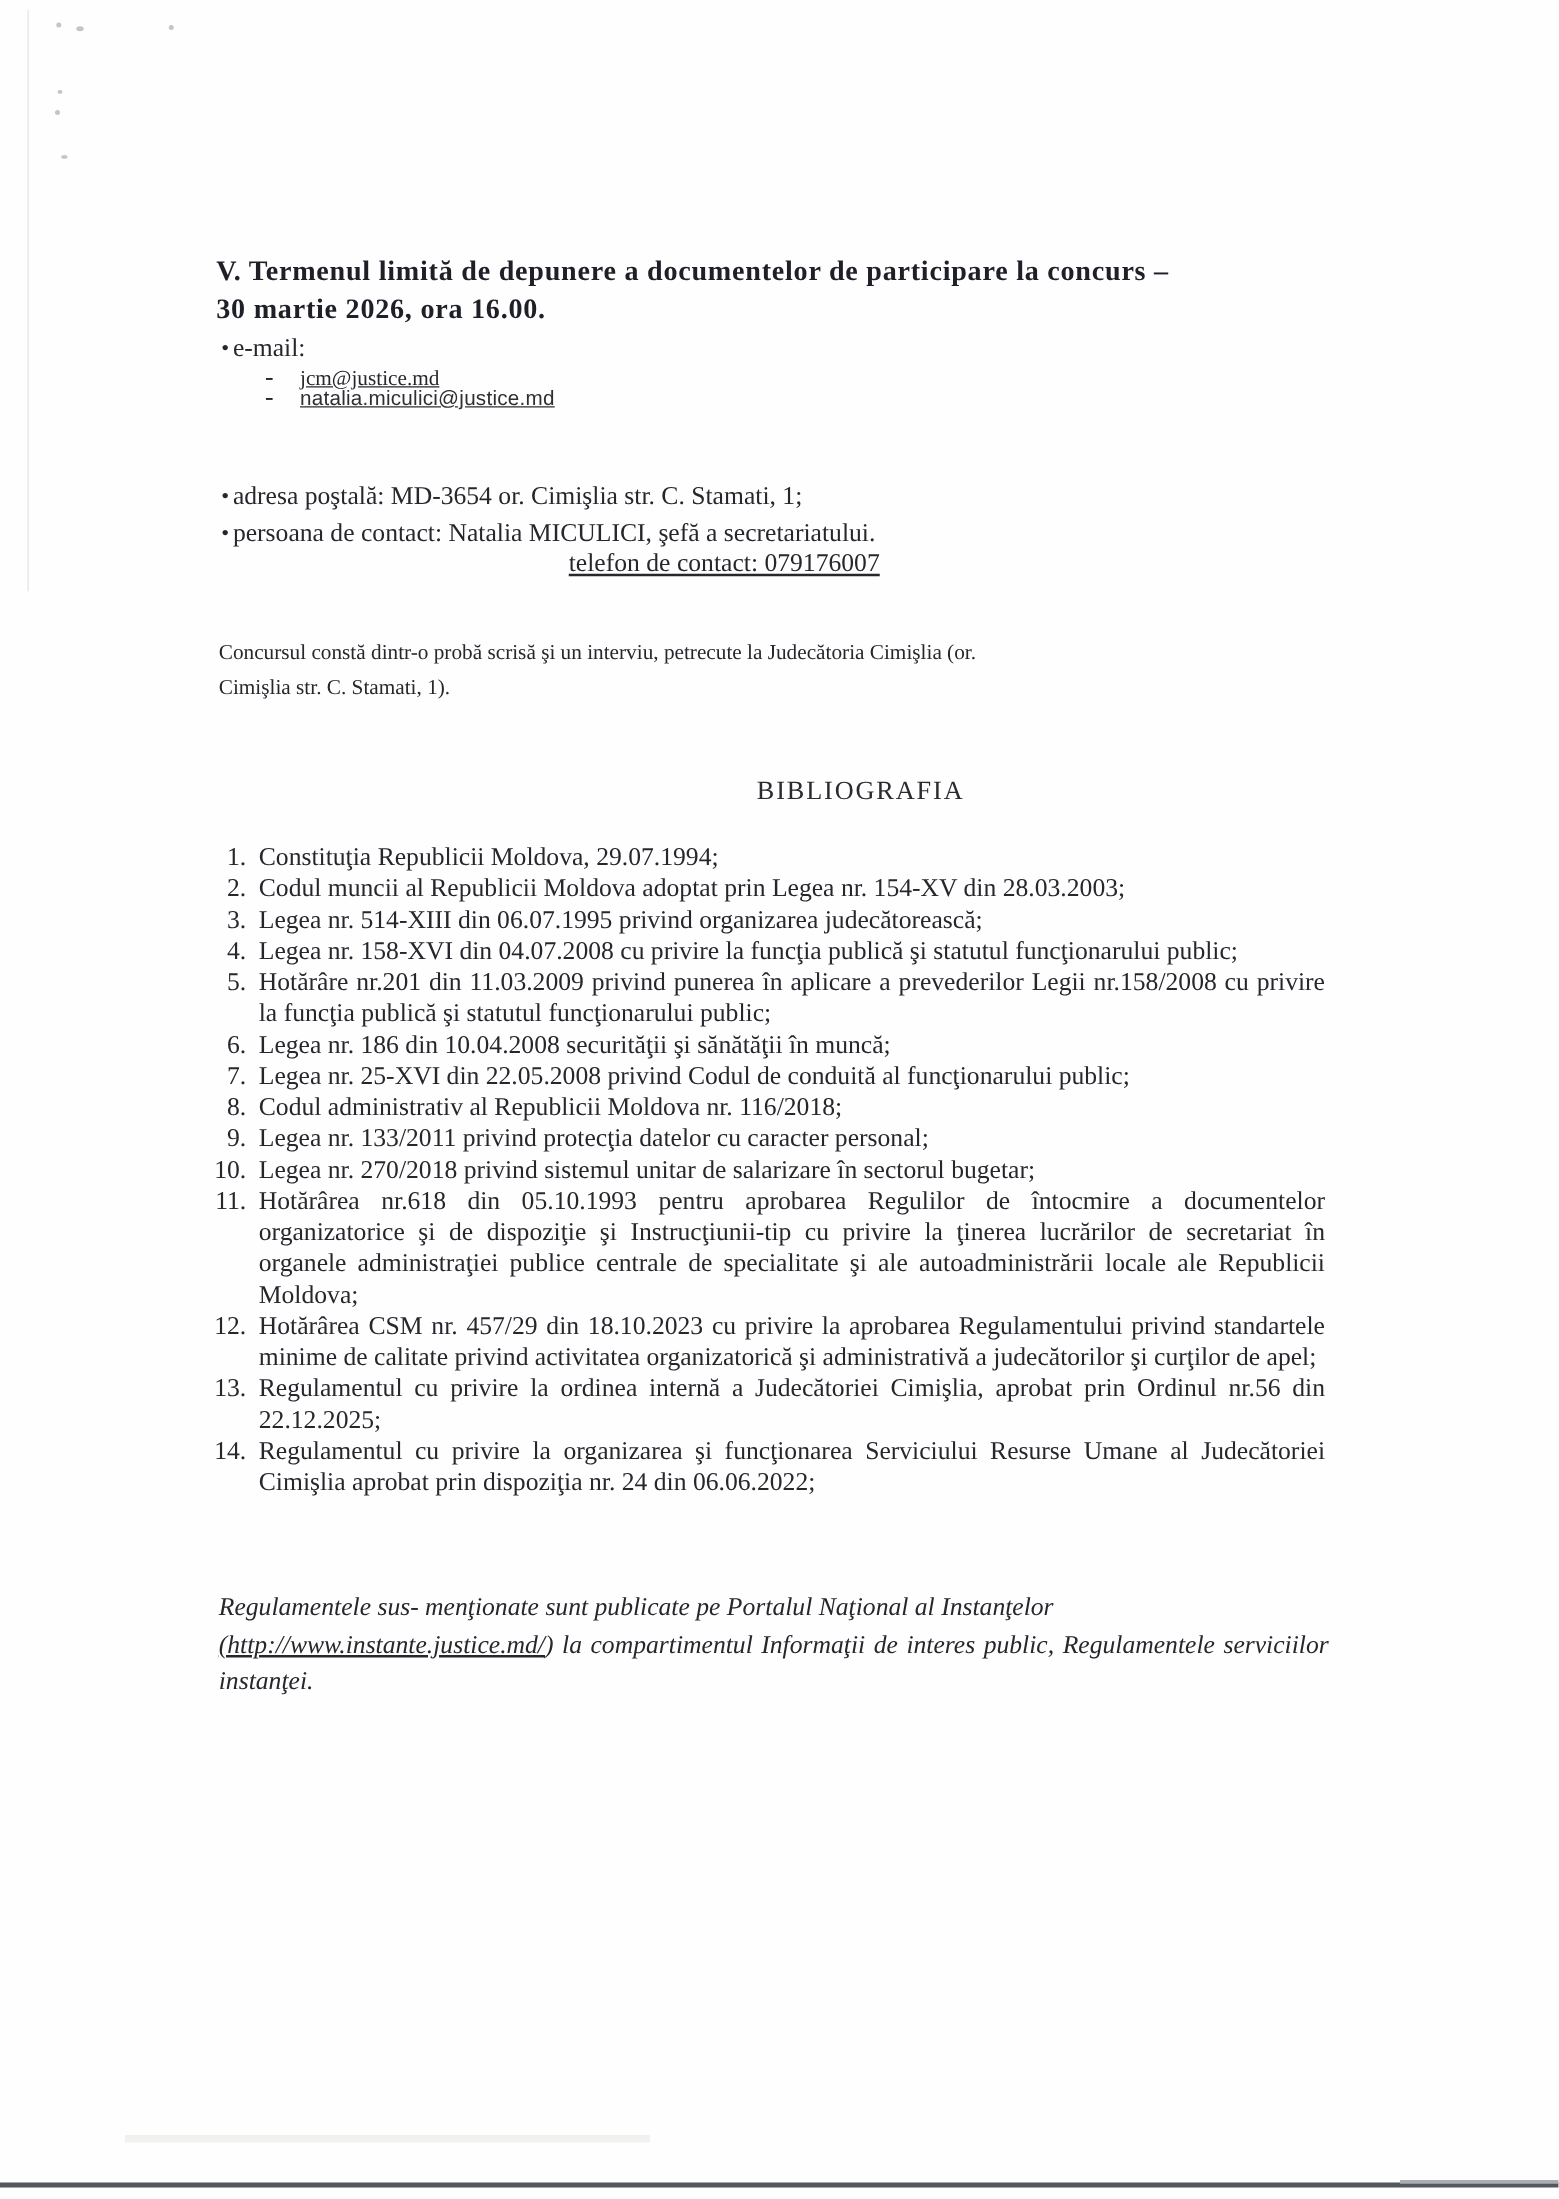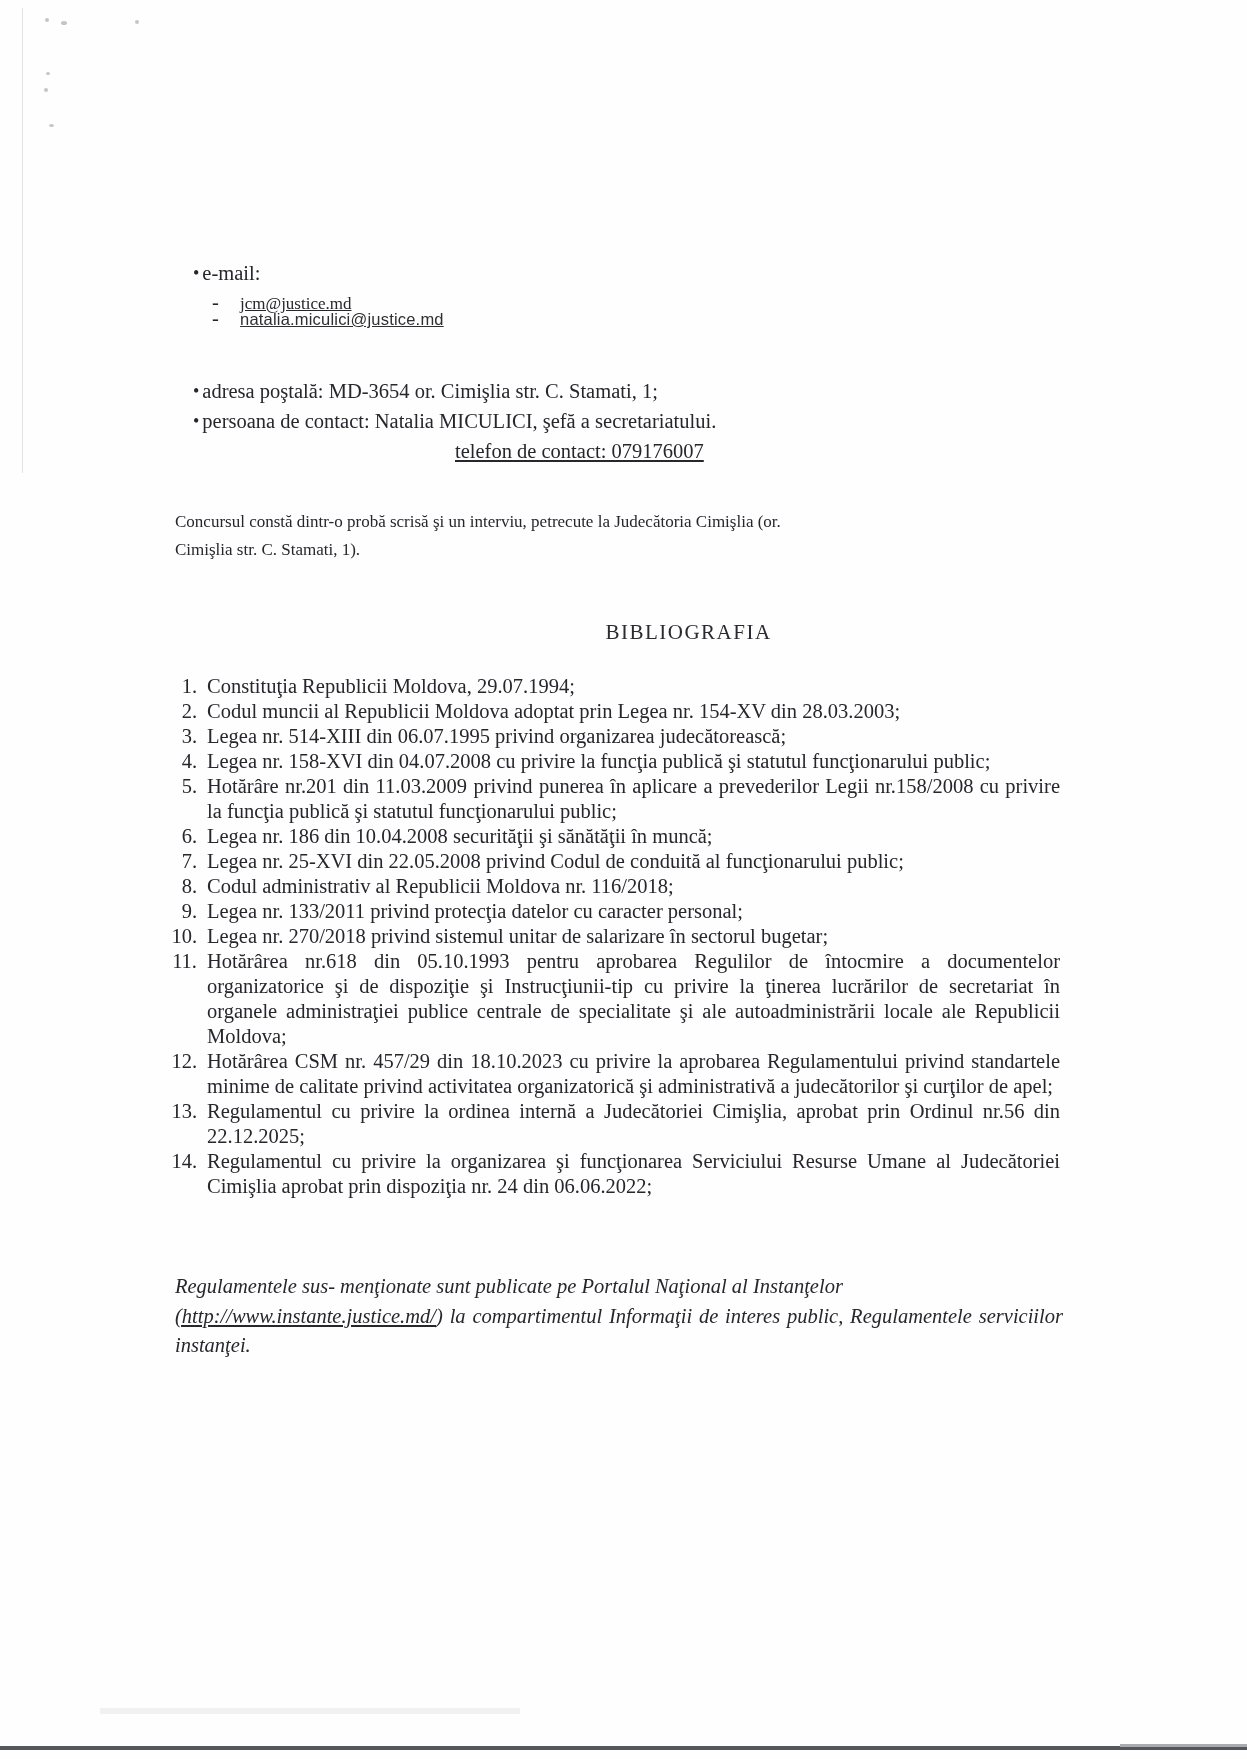--- a/index.html
+++ b/index.html
@@ -17,21 +17,21 @@
   .scan-edge-line{position:absolute;left:0;top:1746px;width:1247px;height:4px;background:#54575c;}
   .scan-edge-fade{position:absolute;left:1120px;top:1744px;width:127px;height:3px;background:#a9adb2;}
   .scan-smudge{position:absolute;left:100px;top:1708px;width:420px;height:6px;background:#f1f1ef;}
   
   .abs{position:absolute;}
   .doc-title{
     left:173px;top:202px;width:905px;
     font-size:22.5px;font-weight:700;line-height:30px;
     letter-spacing:.6px;color:#1f2027;white-space:nowrap;
   }
-  .bullet-row{left:193px;line-height:30px;font-size:20.5px;white-space:nowrap;}
+  .bullet-row{left:177px;line-height:40px;font-size:20.5px;white-space:nowrap;}
   .bullet-glyph{display:inline-block;margin-right:3px;font-size:18px;vertical-align:1px;}
   .email-row{left:212px;line-height:28px;white-space:nowrap;}
   .email-dash{display:inline-block;width:28px;font-size:20.5px;}
   .email-link{font-size:17px;text-decoration:underline;color:#26262c;}
   .email-link.sans{font-family:"Liberation Sans",sans-serif;font-size:16.5px;letter-spacing:.2px;color:#2e2e33;}
   .phone-row{left:455px;top:436px;line-height:30px;font-size:20.5px;white-space:nowrap;text-decoration:underline;}
   .intro{left:175px;top:508px;width:905px;font-size:17px;line-height:28px;}
   .biblio-heading{
     left:0;top:617px;width:1247px;text-align:center;text-indent:58px;
     font-size:21px;line-height:30px;letter-spacing:1.5px;color:#2a2a30;padding-left:36px;
@@ -52,20 +52,24 @@
 <div class="page">
 
   <div class="scan-left-line"></div>
   <div class="speck" style="left:45px;top:18px;width:4px;height:4px;"></div>
   <div class="speck" style="left:61px;top:21px;width:6px;height:4px;"></div>
   <div class="speck" style="left:135px;top:20px;width:4px;height:4px;"></div>
   <div class="speck" style="left:46px;top:72px;width:4px;height:3px;"></div>
   <div class="speck" style="left:44px;top:88px;width:4px;height:4px;"></div>
   <div class="speck" style="left:49px;top:124px;width:5px;height:3px;"></div>
 
+  <div class="abs doc-title">
+    <div>V. Termenul limită de depunere a documentelor de participare la concurs –</div>
+    <div>30 martie 2026, ora 16.00.</div>
+  </div>
 
   <div class="abs bullet-row" style="top:258px;">
     <span class="bullet-glyph">•</span><span>e-mail:</span>
   </div>
 
   <div class="abs email-row" style="top:288px;">
     <span class="email-dash">-</span><span class="email-link">jcm@justice.md</span>
   </div>
   <div class="abs email-row" style="top:304px;">
     <span class="email-dash">-</span><span class="email-link sans">natalia.miculici@justice.md</span>

